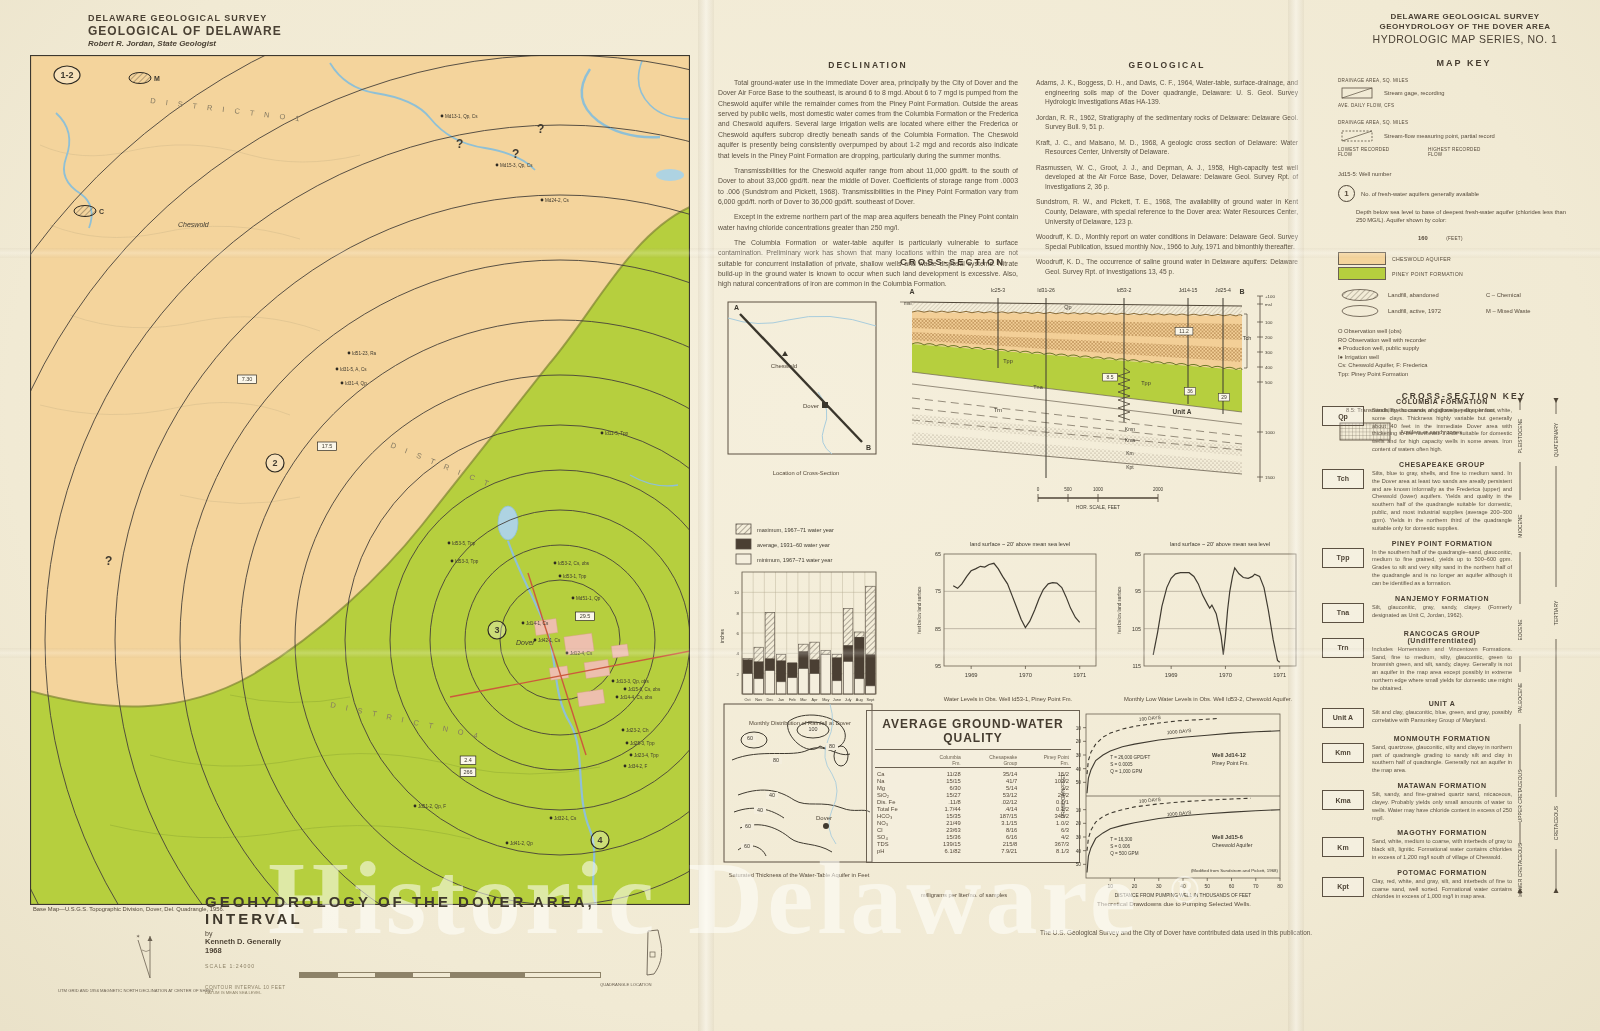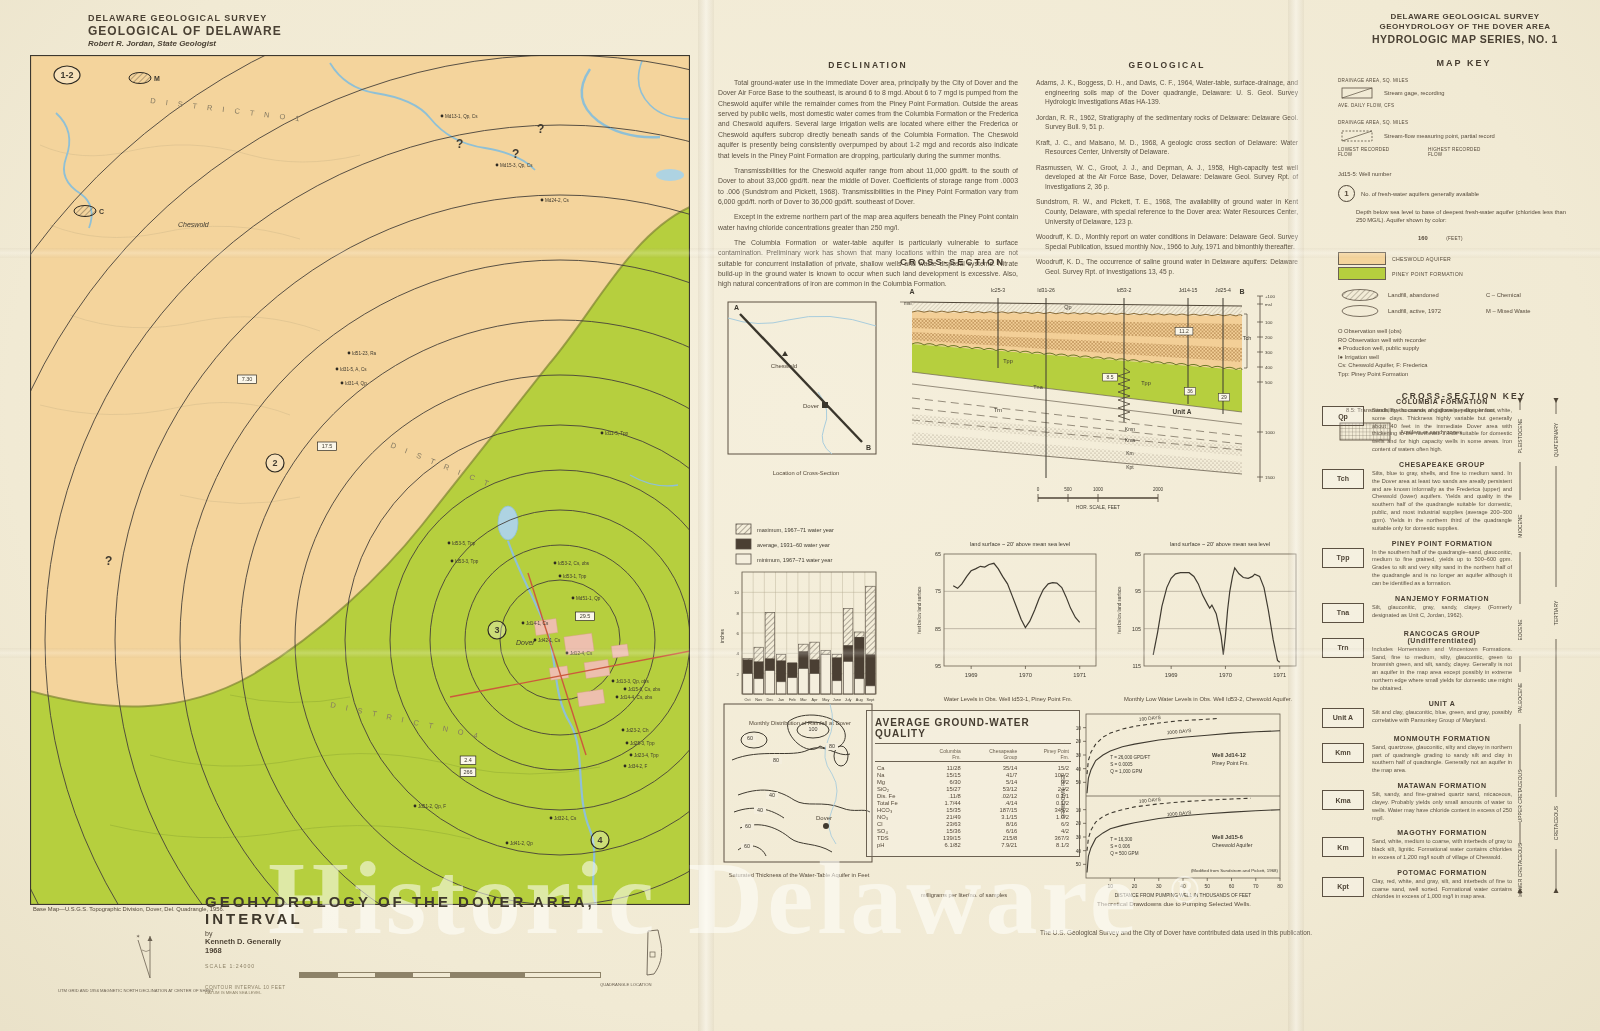--- a/index.html
+++ b/index.html
@@ -13,42 +13,42 @@
     background:linear-gradient(90deg, rgba(90,70,40,0.07), rgba(255,255,255,0.35), rgba(90,70,40,0.06));pointer-events:none;}
   .hcrease{position:absolute;left:0;width:1600px;height:10px;
     background:linear-gradient(180deg, rgba(90,70,40,0.04), rgba(255,255,255,0.2), rgba(90,70,40,0.03));pointer-events:none;}
   
   .hdrL{line-height:1.25;color:#4a4134;}
   .hdrL .l1{font-size:9px;font-weight:bold;letter-spacing:1px;}
   .hdrL .l2{font-size:12px;font-weight:bold;letter-spacing:1px;}
   .hdrL .l3{font-size:8px;font-weight:bold;font-style:italic;}
   .hdrR{line-height:1.3;color:#4a4134;text-align:center;}
   .hdrR .l1,.hdrR .l2{font-size:8px;font-weight:bold;letter-spacing:0.5px;}
-  .hdrR .l3{font-size:10.5px;font-weight:bold;letter-spacing:0.5px;}
+  .hdrR .l3{font-size:10.5px;font-weight:normal;letter-spacing:0.5px;}
   
   .colTitle{font-size:8.5px;font-weight:bold;letter-spacing:2px;text-align:center;margin-bottom:8px;color:#453c30;}
   .bodytxt p{font-size:6.9px;line-height:1.5;text-align:justify;text-indent:16px;margin-bottom:5px;color:#5b5142;}
   .refs p{font-size:6.6px;line-height:1.45;text-align:justify;margin-bottom:6px;padding-left:9px;text-indent:-9px;color:#5b5142;}
   .caption{font-size:5.8px;color:#55493a;text-align:center;line-height:1.35;}
   
   .mk{color:#55493a;}
   .mk .kTitle{font-size:9px;font-weight:bold;letter-spacing:2px;text-align:center;color:#453c30;}
   .tiny{font-size:4.6px;letter-spacing:0.3px;}
   .sm{font-size:5.8px;}
   .mk-row{display:flex;align-items:center;gap:6px;margin:2px 0;}
   .swatch{width:46px;height:11px;border:0.8px solid #6b6152;}
   .formItem{display:flex;gap:8px;margin-bottom:7px;}
   .codeBox{flex:0 0 40px;height:18px;border:1px solid #5c5142;display:flex;align-items:center;justify-content:center;
     font-size:7px;font-weight:bold;margin-top:8px;background:rgba(255,255,255,0.25);}
   .formTxt{width:140px;}
   .formName{font-size:7px;font-weight:bold;text-align:center;letter-spacing:0.6px;margin-bottom:2px;color:#453c30;}
   .formDesc{font-size:5.6px;line-height:1.4;text-align:justify;color:#5b5142;}
   
   .qtbl{border:1px solid #6b6152;padding:6px 8px 8px 8px;background:rgba(255,255,255,0.15);}
-  .qtbl .qtitle{font-size:10px;font-weight:bold;letter-spacing:1px;
+  .qtbl .qtitle{font-size:12px;font-weight:bold;letter-spacing:1px;text-align:center;
     border-bottom:1px solid #6b6152;padding-bottom:4px;margin-bottom:3px;color:#453c30;}
   .qtbl table{border-collapse:collapse;width:100%;}
   .qtbl th{font-size:5px;font-weight:normal;color:#6a5f4e;white-space:pre-line;text-align:right;padding:1px 2px;}
   .qtbl td{font-size:5.8px;padding:0.5px 2px;color:#55493a;}
   .qtbl td:first-child{text-align:left;}
   .qtbl td:not(:first-child){text-align:right;}
   .qtbl tr.hr td{border-top:0.8px solid #6b6152;height:2px;padding:0;}
   
   .mapTitle{font-size:15px;font-weight:bold;letter-spacing:3px;color:#3f382c;}
   .watermark{position:absolute;left:268px;top:838px;width:1080px;font-size:104px;font-weight:bold;

